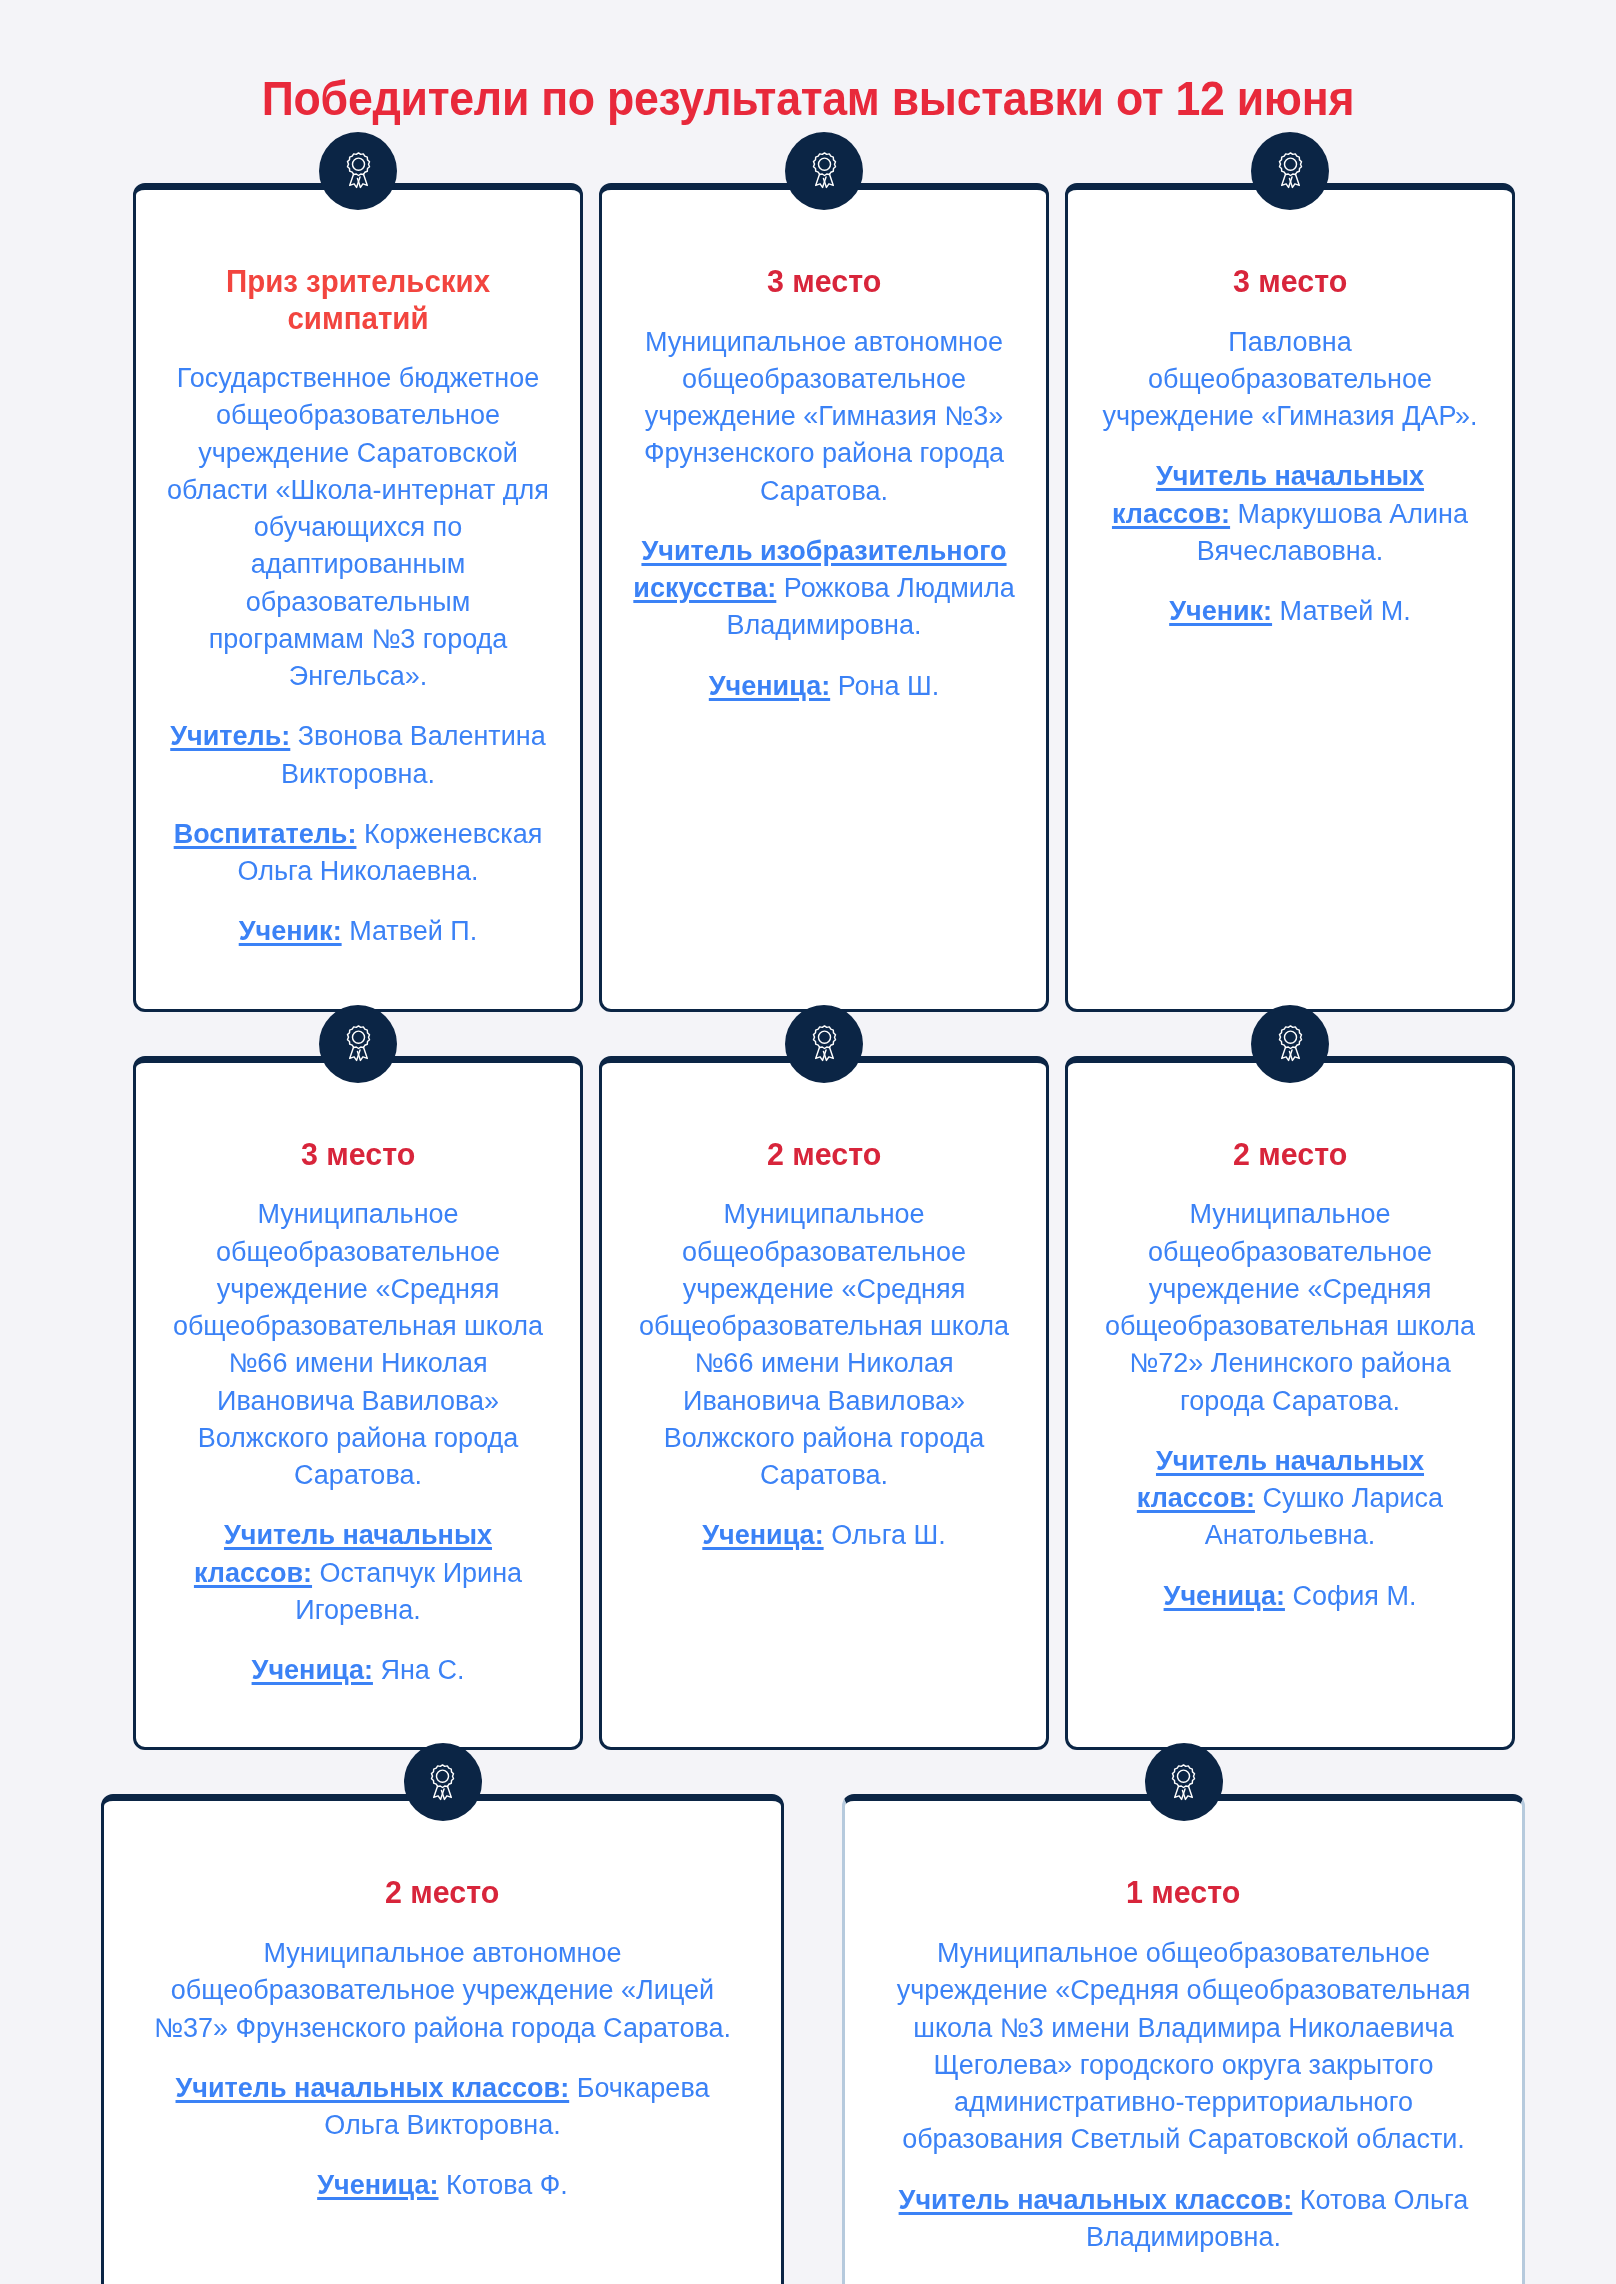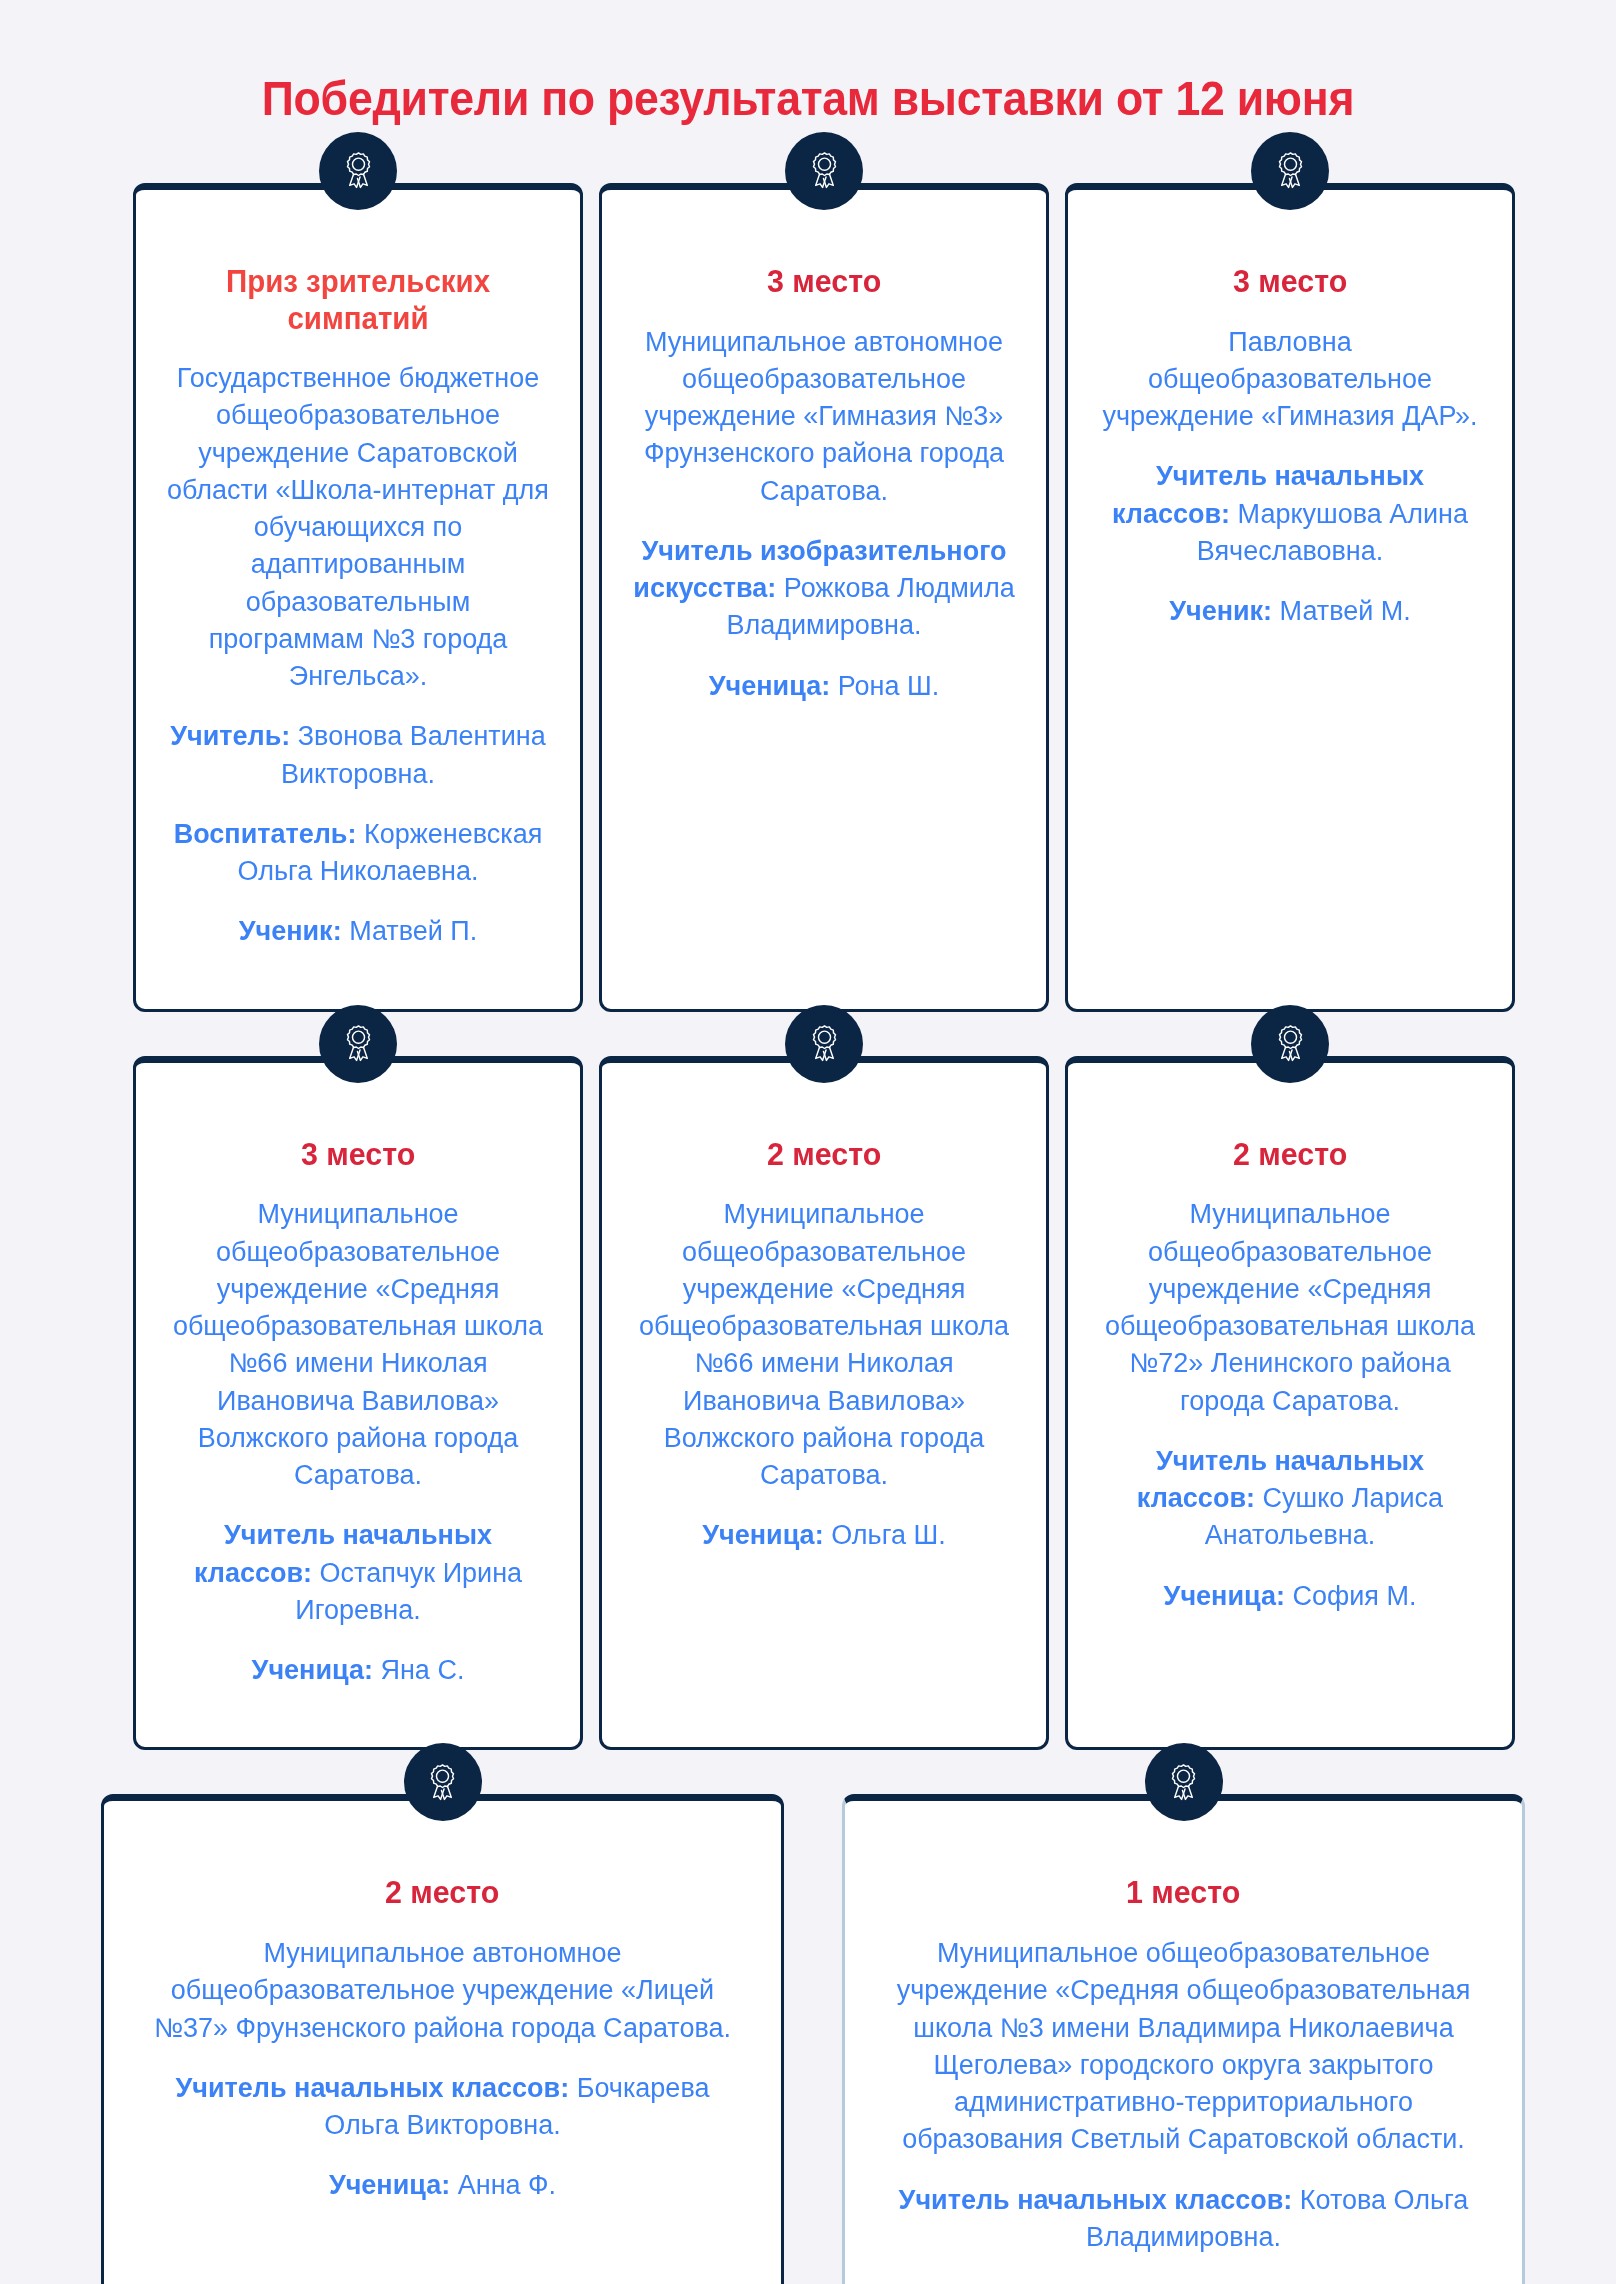--- a/index.html
+++ b/index.html
@@ -112,20 +112,21 @@
     font-size: 27px;
     line-height: 1.38;
     color: #3b82f6;
     margin-bottom: 23px;
     max-width: 100%;
   }
   .body-block:last-child { margin-bottom: 0; }
 
   .role {
     font-weight: 700;
+    text-decoration: underline;
     text-underline-offset: 3.4px;
     text-decoration-thickness: 2.7px;
   }
 
   .spacer { flex: 1 1 auto; }
 
   
   .row-3 .body-block { font-size: 27px; }
   .row-3 .card { padding-bottom: 57px; }
 </style>
@@ -235,21 +236,21 @@
           <svg viewBox="0 0 40 46" fill="none" xmlns="http://www.w3.org/2000/svg" aria-hidden="true">
             <path d="M20 2.2 22.6 4l3.1-.6 1.7 2.7 3 1.2.2 3.2 2.4 2.1-1.2 3 1.2 3-2.4 2.1-.2 3.2-3 1.2-1.7 2.7-3.1-.6L20 28.9l-2.6-1.8-3.1.6-1.7-2.7-3-1.2-.2-3.2L7 18.5l1.2-3L7 12.5l2.4-2.1.2-3.2 3-1.2L14.3 3.4l3.1.6L20 2.2Z" stroke="#ffffff" stroke-width="1.7" stroke-linejoin="round"></path>
             <circle cx="20" cy="15.5" r="7.1" stroke="#ffffff" stroke-width="1.7"></circle>
             <path d="M14.2 27.2 9.6 40.6l5.2-1.9 2.9 4.3 4.1-12.4" stroke="#ffffff" stroke-width="1.7" stroke-linejoin="round" stroke-linecap="round"></path>
             <path d="M25.8 27.2l4.6 13.4-5.2-1.9-2.9 4.3-3.5-10.6" stroke="#ffffff" stroke-width="1.7" stroke-linejoin="round" stroke-linecap="round"></path>
           </svg>
         </div>
         <div class="place">2 место</div>
         <div class="body-block">Муниципальное автономное общеобразовательное учреждение «Лицей №37» Фрунзенского района города Саратова.</div>
         <div class="body-block"><span class="role">Учитель начальных классов:</span> <span>Бочкарева Ольга Викторовна.</span></div>
-        <div class="body-block"><span class="role">Ученица:</span> <span>Анна Ф.</span></div>
+        <div class="body-block"><span class="role">Ученица:</span> <span>Котова Ф.</span></div>
         <div class="spacer"></div>
       </div>
     <div class="card card-wide-large light-edges">
         <div class="badge">
           <svg viewBox="0 0 40 46" fill="none" xmlns="http://www.w3.org/2000/svg" aria-hidden="true">
             <path d="M20 2.2 22.6 4l3.1-.6 1.7 2.7 3 1.2.2 3.2 2.4 2.1-1.2 3 1.2 3-2.4 2.1-.2 3.2-3 1.2-1.7 2.7-3.1-.6L20 28.9l-2.6-1.8-3.1.6-1.7-2.7-3-1.2-.2-3.2L7 18.5l1.2-3L7 12.5l2.4-2.1.2-3.2 3-1.2L14.3 3.4l3.1.6L20 2.2Z" stroke="#ffffff" stroke-width="1.7" stroke-linejoin="round"></path>
             <circle cx="20" cy="15.5" r="7.1" stroke="#ffffff" stroke-width="1.7"></circle>
             <path d="M14.2 27.2 9.6 40.6l5.2-1.9 2.9 4.3 4.1-12.4" stroke="#ffffff" stroke-width="1.7" stroke-linejoin="round" stroke-linecap="round"></path>
             <path d="M25.8 27.2l4.6 13.4-5.2-1.9-2.9 4.3-3.5-10.6" stroke="#ffffff" stroke-width="1.7" stroke-linejoin="round" stroke-linecap="round"></path>
           </svg>

